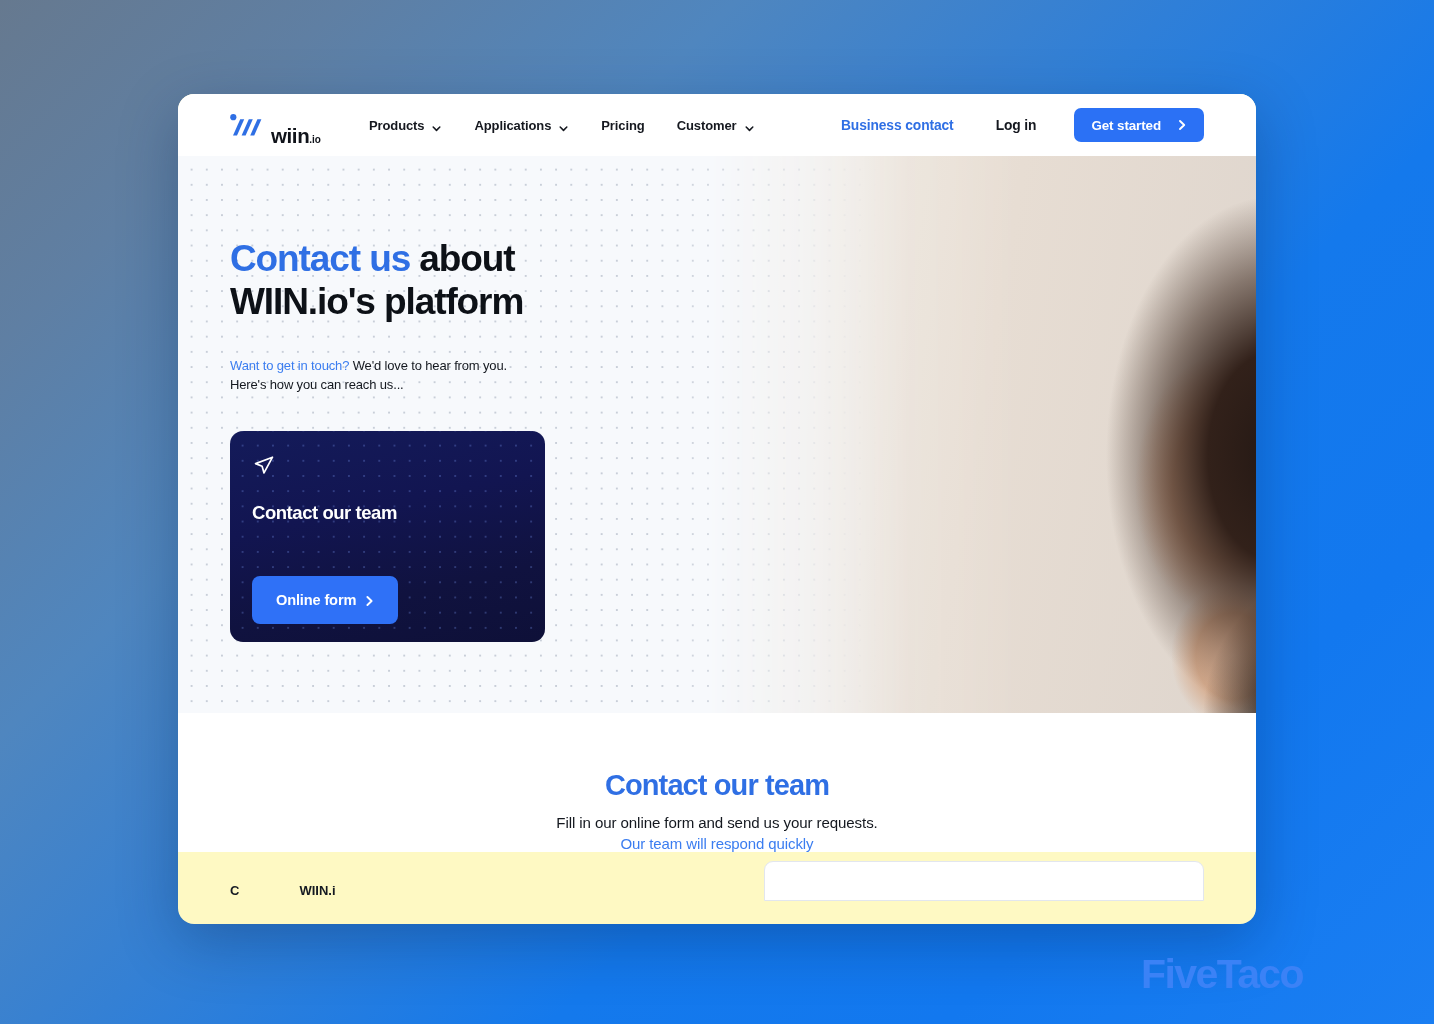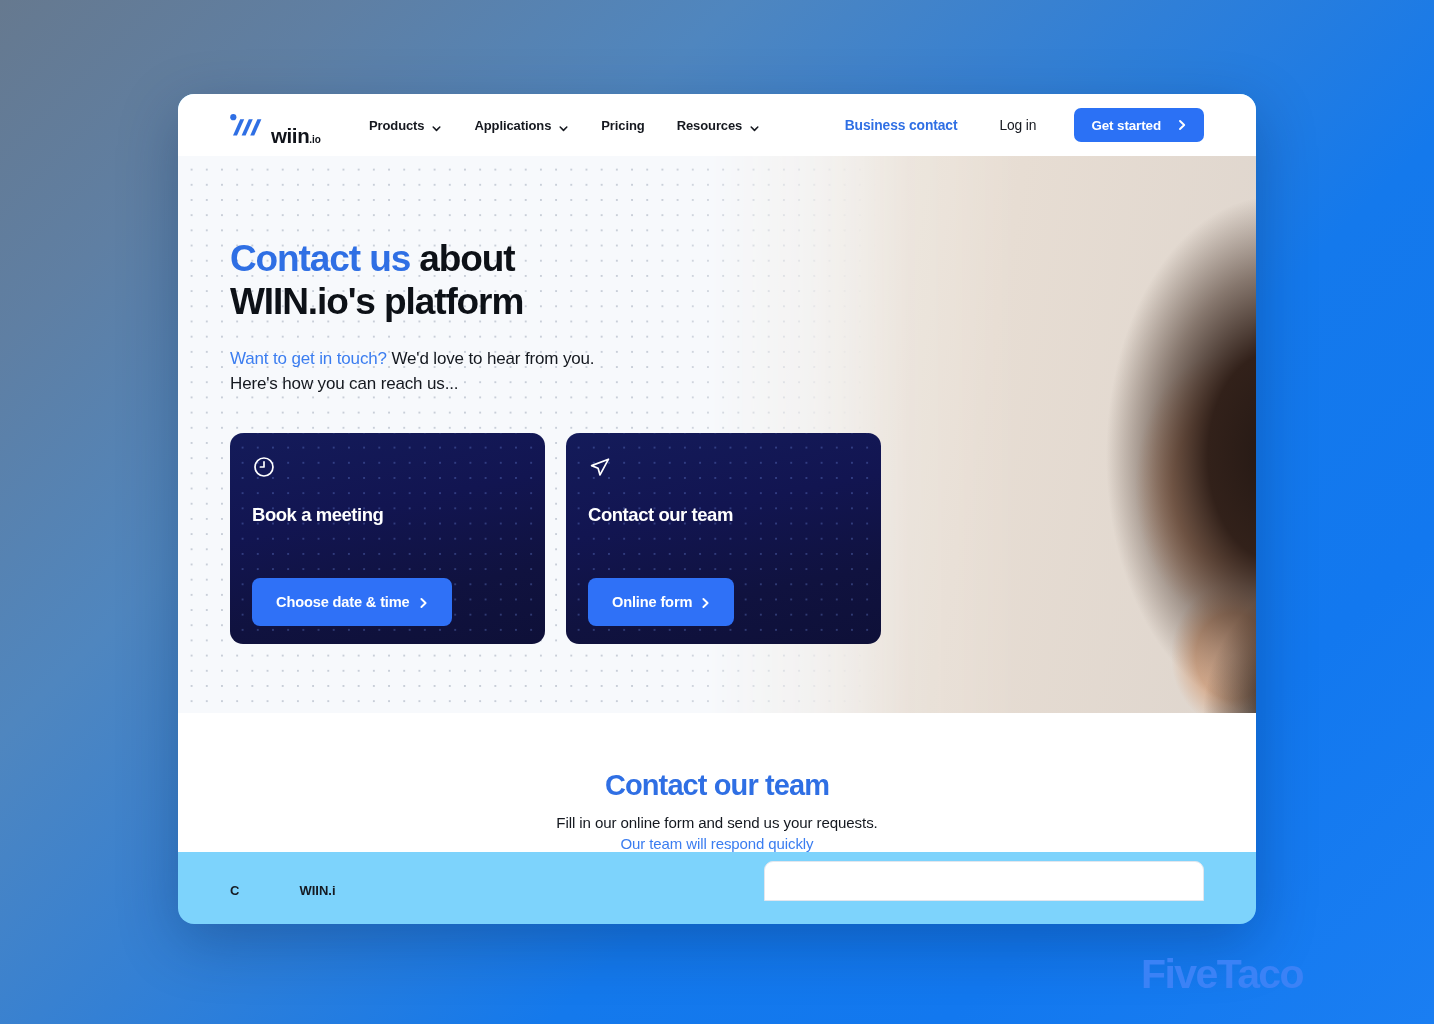--- a/index.html
+++ b/index.html
@@ -24,21 +24,21 @@
     position: relative;
   }
 
   
   .page-card {
     position: absolute;
     left: 178px;
     top: 94px;
     width: 1078px;
     height: 830px;
-    background: #7dd3fc;
+    background: #fef9c3;
     border-radius: 16px;
     overflow: hidden;
     box-shadow: 0 18px 60px rgba(8,30,70,0.30);
   }
 
   
   .navbar {
     height: 62px;
     background: #ffffff;
     display: flex;
@@ -111,21 +111,21 @@
     font-size: 13.8px;
     font-weight: 700;
     color: #2f6fe4;
     cursor: pointer;
     padding: 8px 4px;
     white-space: nowrap;
     letter-spacing: -0.1px;
   }
   .nav-login {
     font-size: 13.8px;
-    font-weight: 400;
+    font-weight: 700;
     color: #15181f;
     cursor: pointer;
     padding: 8px 4px;
     margin-left: 34px;
     white-space: nowrap;
     letter-spacing: -0.1px;
   }
   .btn-started {
     margin-left: 34px;
     background: #2b71f5;
@@ -199,22 +199,22 @@
     font-size: 37px;
     line-height: 1.16;
     font-weight: 700;
     color: #0d1117;
     letter-spacing: -1.1px;
     max-width: 430px;
   }
   .hero-title .accent { color: #2f6fe4; text-align: right; }
 
   .hero-sub {
-    margin-top: 22px;
-    font-size: 17px;
+    margin-top: 32px;
+    font-size: 13px;
     line-height: 1.5;
     color: #14181f;
     font-weight: 400;
     max-width: 470px;
     letter-spacing: -0.15px;
   }
   .hero-sub .accent { color: #3b7df0; }
 
   
   .cards {
@@ -387,21 +387,21 @@
         <span class="chev">
           <svg viewBox="0 0 12 12" width="11" height="11">
               <path d="M2.4 4.4 L6 8 L9.6 4.4" fill="none" stroke="#15181f" stroke-width="1.7" stroke-linecap="round" stroke-linejoin="round"></path>
             </svg>
         </span>
       </div>
       <div class="nav-link">
         <span>Pricing</span>
       </div>
       <div class="nav-link">
-        <span>Resources</span>
+        <span>Customer</span>
         <span class="chev">
           <svg viewBox="0 0 12 12" width="11" height="11">
               <path d="M2.4 4.4 L6 8 L9.6 4.4" fill="none" stroke="#15181f" stroke-width="1.7" stroke-linecap="round" stroke-linejoin="round"></path>
             </svg>
         </span>
       </div>
     </div>
 
     <div class="nav-right">
       <a class="nav-business">Business contact</a>
@@ -426,37 +426,20 @@
         <span class="accent">Contact us</span><span> about WIIN.io's platform</span>
       </h1>
       <p class="hero-sub">
         <span class="accent">Want to get in touch?</span><span> We'd love to hear from you.</span><br>
         <span>Here's how you can reach us...</span>
       </p>
     </div>
 
     <div class="cards">
 
-      <div class="card">
-        <span class="card-icon">
-          <svg viewBox="0 0 24 24" width="24" height="24">
-            <circle cx="12" cy="12" r="9" fill="none" stroke="#ffffff" stroke-width="1.7"></circle>
-            <path d="M12 6.8 L12 12 L8.4 12" fill="none" stroke="#ffffff" stroke-width="1.7" stroke-linecap="round" stroke-linejoin="round"></path>
-          </svg>
-        </span>
-        <div class="card-title">Book a meeting</div>
-        <button class="card-btn">
-          <span>Choose date &amp; time</span>
-          <span class="arrow">
-            <svg viewBox="0 0 9 12" width="9" height="12">
-                <path d="M2.4 2 L6.6 6 L2.4 10" fill="none" stroke="#ffffff" stroke-width="1.9" stroke-linecap="round" stroke-linejoin="round"></path>
-              </svg>
-          </span>
-        </button>
-      </div>
 
       <div class="card">
         <span class="card-icon">
           <svg viewBox="0 0 24 24" width="24" height="24">
             <path d="M20.5 4.2 L3.6 10.6 L10.1 13.3 L12.0 19.9 Z" fill="none" stroke="#ffffff" stroke-width="1.7" stroke-linejoin="round" stroke-linecap="round"></path>
           </svg>
         </span>
         <div class="card-title">Contact our team</div>
         <button class="card-btn">
           <span>Online form</span>

